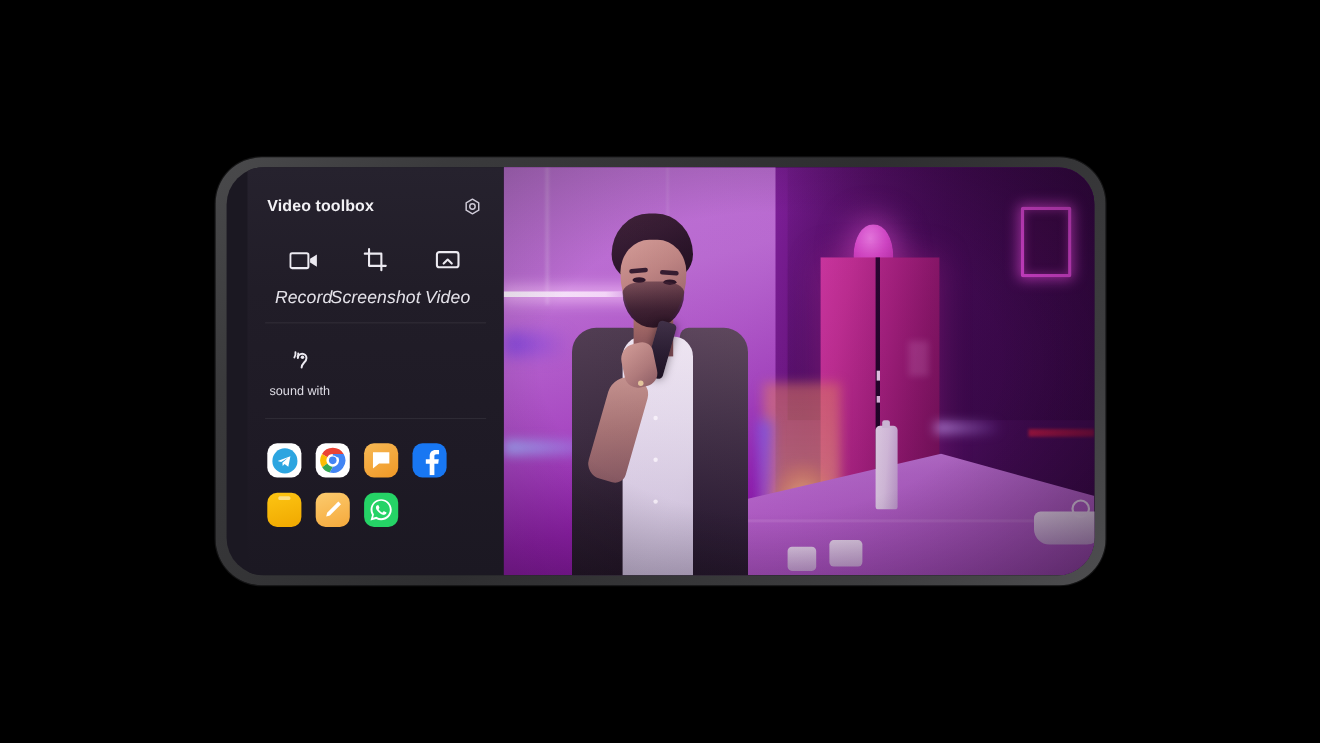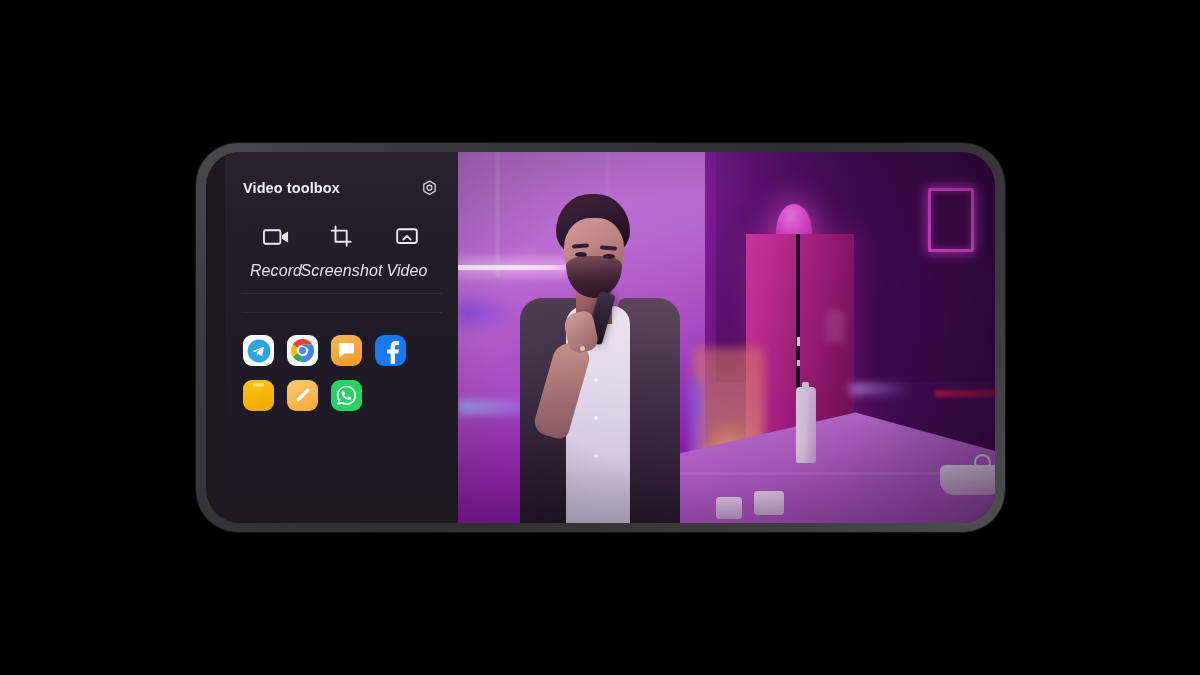--- a/index.html
+++ b/index.html
@@ -468,20 +468,33 @@
                 <path d="M8.3 12.6L12 8.9l3.7 3.7" stroke="#eceaf1" stroke-width="1.9" stroke-linecap="round" stroke-linejoin="round"></path>
               </svg>
             </div>
             <div class="action-label">Video</div>
           </div>
 
         </div>
 
         <div class="divider"></div>
 
+        <div class="sound-row">
+          <div class="sound-item">
+            <div class="sound-icon">
+              <svg width="24" height="24" viewBox="0 0 24 24" fill="none">
+                <path d="M9.2 20.2c0-2.6 1.1-3.4 2.3-4.6 1.2-1.2 2.1-2.2 2.1-4.2a3.9 3.9 0 10-7.8 0" stroke="#eceaf1" stroke-width="1.8" stroke-linecap="round"></path>
+                <circle cx="10" cy="10.8" r="1.6" fill="#eceaf1"></circle>
+                <path d="M3.6 6.2A7 7 0 012.6 11" stroke="#eceaf1" stroke-width="1.7" stroke-linecap="round"></path>
+                <path d="M6.1 7.3a4.2 4.2 0 01-.6 3" stroke="#eceaf1" stroke-width="1.7" stroke-linecap="round"></path>
+              </svg>
+            </div>
+            <div class="sound-label">sound with</div>
+          </div>
+        </div>
 
         <div class="divider2"></div>
 
         <div class="app-grid">
 
           <div class="app-row">
 
             <div class="app-icon" style="background:#ffffff;">
               <svg width="26" height="26" viewBox="0 0 26 26">
                 <circle cx="13" cy="13" r="11.4" fill="#2ca5e0"></circle>

